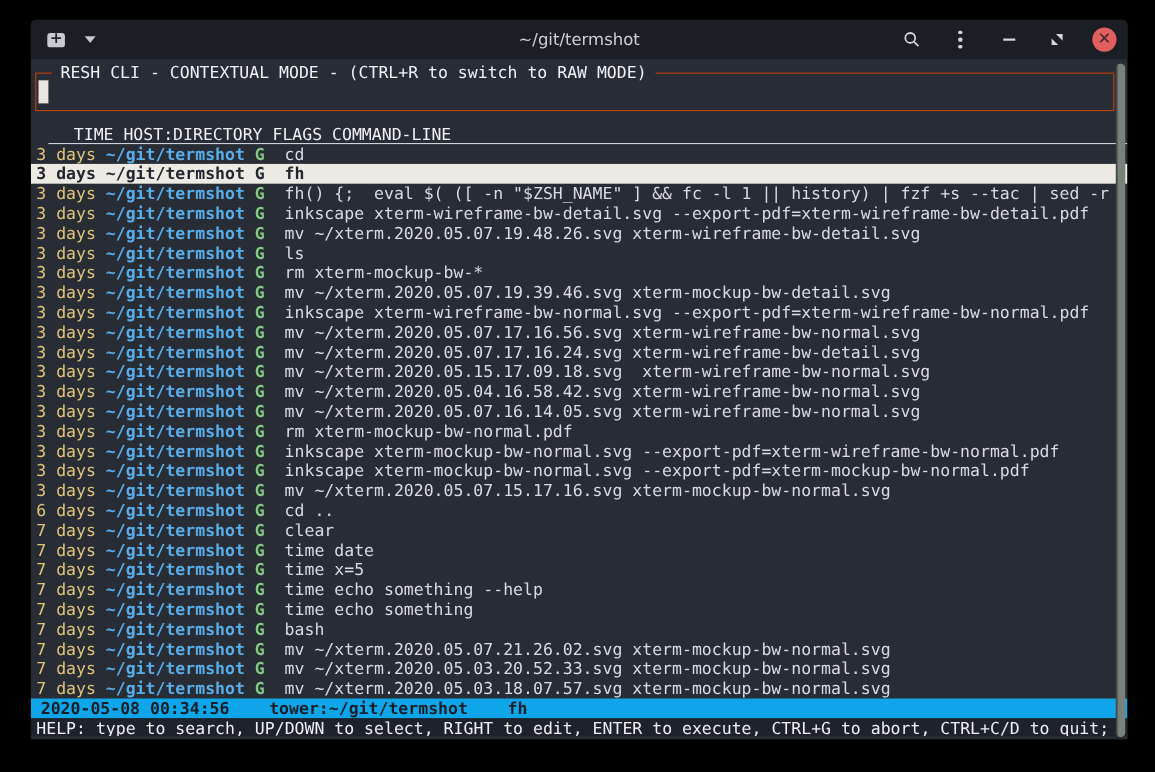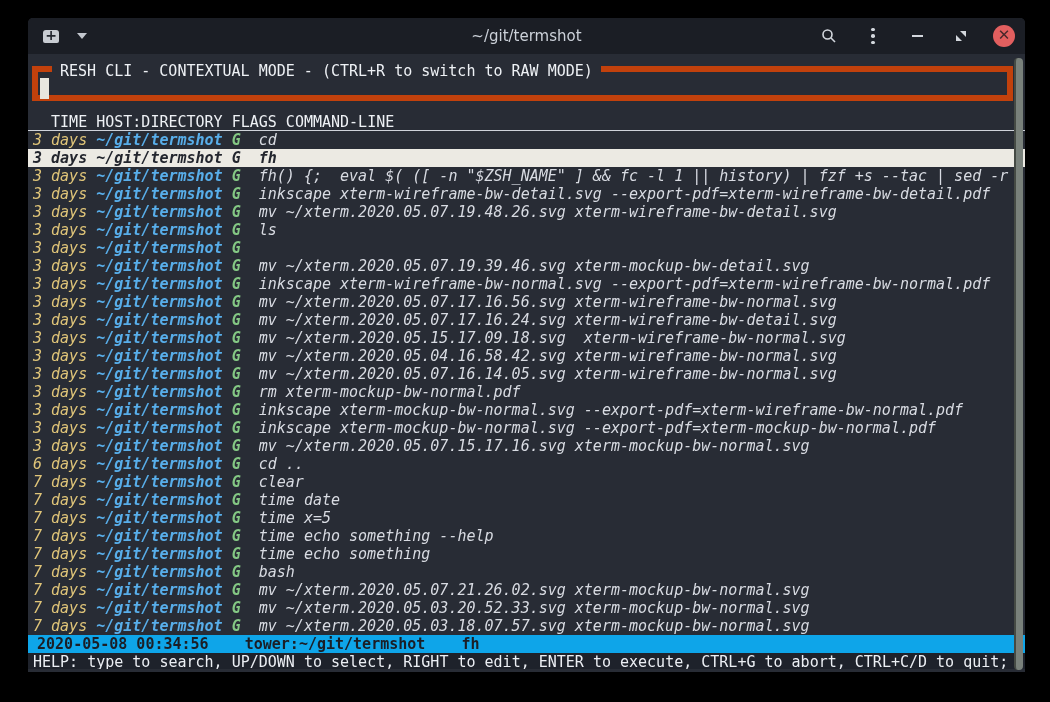--- a/index.html
+++ b/index.html
@@ -32,35 +32,35 @@
   .min-bar { width:11px; height:2px; background:#d3d7dd; }
   .close-btn { width:22px; height:22px; border-radius:50%; background:#e25f5f; display:flex; align-items:center; justify-content:center; }
   .close-x { color:#46272b; font-size:15px; font-weight:bold; font-family:"DejaVu Sans", sans-serif; line-height:1; margin-top:-1px; }
 
   
   .term {
     position:relative; flex:1; font-size:15px; line-height:18px;
     color:var(--fg); overflow:hidden; display:flex; flex-direction:column;
   }
   .resh-box {
-    margin:12px 12px 0 4px; height:35px; border:6px solid #c2410c;
+    margin:12px 12px 0 4px; height:35px; border:1px solid #c2410c;
     position:relative;
   }
   .resh-title {
     position:absolute; top:-10px; left:14px; background:var(--term-bg);
     padding:0 8px; color:#eef1f5; white-space:pre;
   }
   .cursor-block { position:absolute; left:2px; top:6px; width:9px; height:21px; background:#e8e6df; }
 
   .table-header {
     margin-top:12px; padding-left:5px; white-space:pre; color:#eef1f5;
-    border-bottom:1px solid #cfd3da; height:18px;
-  }
-
-  .rows { flex:0 0 auto;font-style:italic; }
+    border-bottom:1px solid #cfd3da; height:18px;margin-left:16px;
+  }
+
+  .rows { flex:0 0 auto; }
   .row { height:18px; white-space:pre; padding-left:5px; display:flex; overflow:hidden; }
   .c-time { width:7ch; color:var(--yellow); flex:0 0 auto; }
   .c-host { width:15ch; color:var(--blue); font-weight:bold; flex:0 0 auto; }
   .c-flag { width:3ch; color:var(--green); font-weight:bold; flex:0 0 auto; }
   .c-cmd  { color:var(--fg); flex:1 1 auto; white-space:pre; overflow:hidden; }
   .row.selected { background:#eceae3; }
   .row.selected .c-time, .row.selected .c-host, .row.selected .c-flag, .row.selected .c-cmd {
     color:#23262e; font-weight:bold;
   }
 
@@ -166,20 +166,21 @@
         <div class="row">
     <span class="c-time">3 days</span>
     <span class="c-host">~/git/termshot</span>
     <span class="c-flag">G</span>
     <span class="c-cmd">ls</span>
   </div>
         <div class="row">
     <span class="c-time">3 days</span>
     <span class="c-host">~/git/termshot</span>
     <span class="c-flag">G</span>
+    <span class="c-cmd">rm xterm-mockup-bw-*</span>
   </div>
         <div class="row">
     <span class="c-time">3 days</span>
     <span class="c-host">~/git/termshot</span>
     <span class="c-flag">G</span>
     <span class="c-cmd">mv ~/xterm.2020.05.07.19.39.46.svg xterm-mockup-bw-detail.svg</span>
   </div>
         <div class="row">
     <span class="c-time">3 days</span>
     <span class="c-host">~/git/termshot</span>

